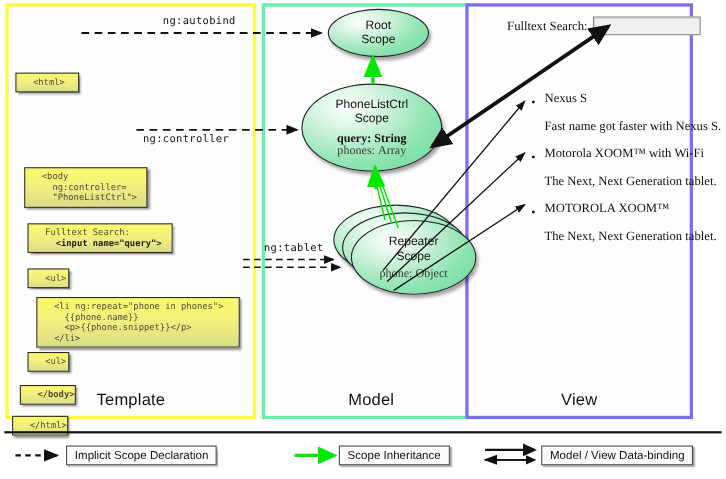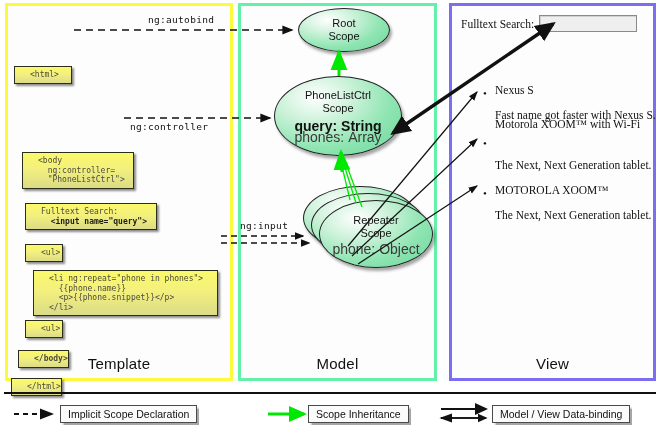--- a/index.html
+++ b/index.html
@@ -6,21 +6,21 @@
   body{
     width:660px;height:435px;position:relative;overflow:hidden;
     font-family:"Liberation Sans", sans-serif;
   }
   #stage{position:absolute;left:0;top:0;width:660px;height:435px;background:#fff;}
 
   
   .col{position:absolute;top:3px;height:378px;background:#fdfdfd;box-sizing:border-box;}
   #col-template{left:5px;width:228px;border:3px solid #fdf93b;}
   #col-model{left:238px;width:199px;border:3px solid #63f0a9;}
-  #col-view{left:449px;width:207px;border:3px solid #7b6ef0;}
+  #col-view{left:423px;width:207px;border:3px solid #7b6ef0;}
 
   .col-label{
     position:absolute;bottom:6px;left:0;width:100%;text-align:center;
     font-size:15px;color:#111;letter-spacing:.2px;
   }
 
   
   .codebox{
     position:absolute;box-sizing:border-box;
     background:linear-gradient(180deg,#fbf96a 0%,#f3f07e 45%,#dbdc86 100%);
@@ -35,21 +35,21 @@
   
   .ellipse{
     position:absolute;border-radius:50%;
     border:1.5px solid #222;
     background:radial-gradient(ellipse at 32% 26%, #ffffff 0%, #cdf2da 30%, #8fe5b2 62%, #6bd79a 100%);
     box-shadow:2px 3px 3px rgba(0,0,0,.35);
     text-align:center;color:#111;
     display:flex;flex-direction:column;align-items:center;justify-content:center;
   }
   .ell-title{font-size:11px;line-height:13px;}
-  .ell-props{font-family:Liberation Sans, sans-serif;font-size:14px;line-height:11px;color:#3a3a3a;}
+  .ell-props{font-family:Liberation Serif, serif;font-size:11px;line-height:11px;color:#3a3a3a;}
   .ell-props .k{color:#111;font-weight:bold;}
 
   
   #view-inner{position:absolute;left:455px;top:11px;width:191px;height:362px;
     font-family:"Liberation Serif","DejaVu Serif",serif;color:#111;}
   #view-search-row{position:absolute;left:6px;top:4px;display:flex;align-items:center;gap:5px;}
   #view-search-label{font-size:11.5px;}
   #view-search-input{
     width:92px;height:13px;border:1px solid #8a8a8a;background:#efefef;
     box-shadow:inset 1px 1px 0 rgba(0,0,0,.12);
@@ -135,31 +135,31 @@
     <div id="view-search-row">
       <span id="view-search-label">Fulltext Search:</span>
       <input id="view-search-input" type="text" placeholder="" style="">
     </div>
 
     <span class="v-bullet" style="left:28px;top:76px;">•</span>
     <div class="v-item" style="left:40px;top:73px;">Nexus S</div>
     <div class="v-item" style="left:40px;top:98px;">Fast name got faster with Nexus S.</div>
 
     <span class="v-bullet" style="left:28px;top:126px;">•</span>
-    <div class="v-item" style="left:40px;top:107px;">Motorola XOOM™  with Wi-Fi</div>
+    <div class="v-item" style="left:40px;top:123px;">Motorola XOOM™  with Wi-Fi</div>
     <div class="v-item" style="left:40px;top:148px;">The Next, Next Generation tablet.</div>
 
     <span class="v-bullet" style="left:28px;top:176px;">•</span>
     <div class="v-item" style="left:40px;top:173px;">MOTOROLA XOOM™</div>
     <div class="v-item" style="left:40px;top:198px;">The Next, Next Generation tablet.</div>
   </div>
 
   <div class="conn-label" style="left:148px;top:14px;">ng:autobind</div>
   <div class="conn-label" style="left:130px;top:107px;margin-top:14px;">ng:controller</div>
-  <div class="conn-label" style="left:240px;top:220px;">ng:input</div>
+  <div class="conn-label" style="left:240px;top:220px;">ng:tablet</div>
 
   <svg class="overlay" viewBox="0 0 660 435">
     <defs>
       <marker id="ahDash" markerWidth="7" markerHeight="7" refX="6" refY="3.2" orient="auto">
         <path d="M0,0.4 L7,3.2 L0,6 Z" fill="#111"></path>
       </marker>
       <marker id="ahThin" markerWidth="8" markerHeight="8" refX="7" refY="3.4" orient="auto">
         <path d="M0,0.5 L8,3.4 L0,6.3 Z" fill="#111"></path>
       </marker>
       <marker id="ahThick" markerWidth="6" markerHeight="6" refX="5" refY="3" orient="auto">

